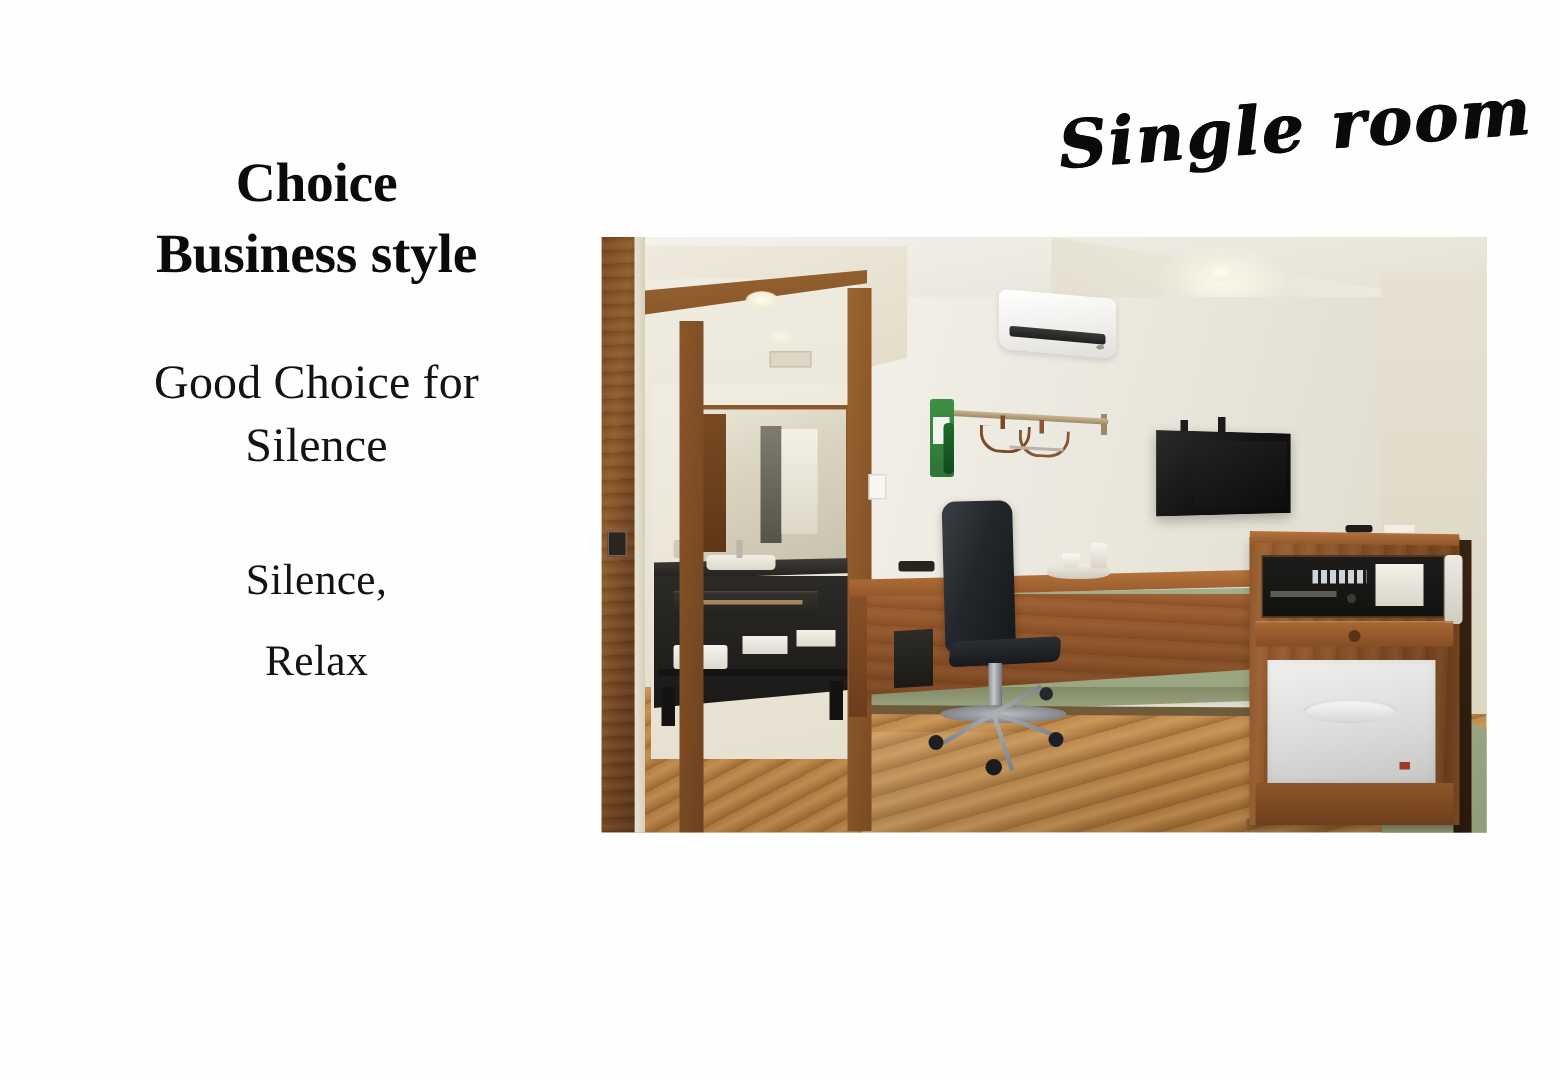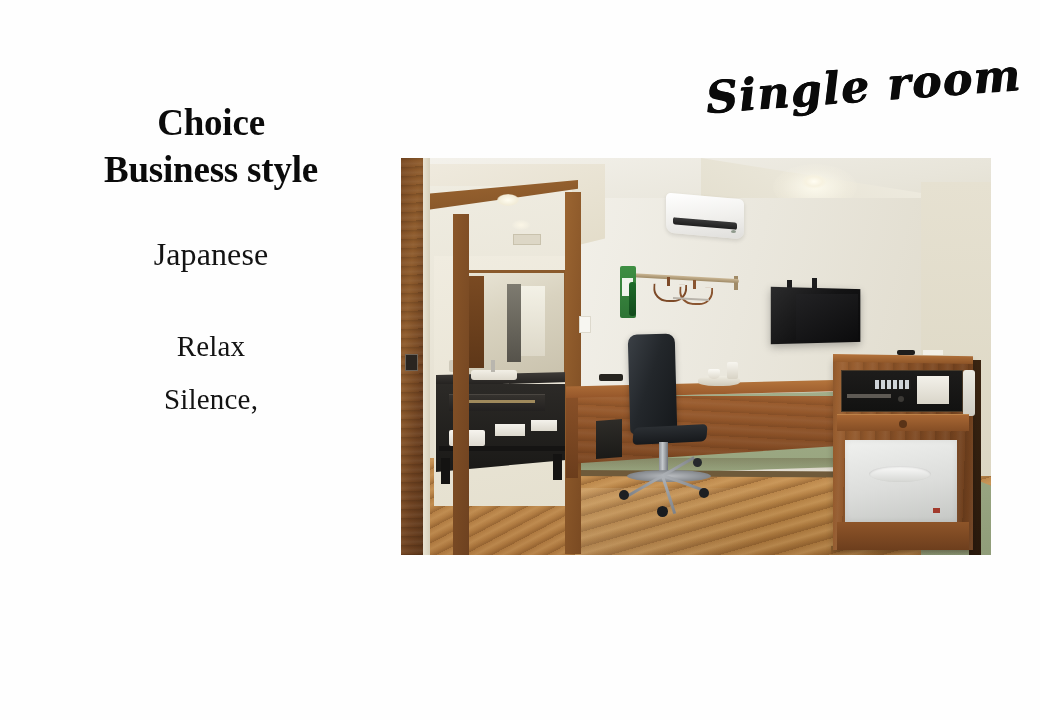--- a/index.html
+++ b/index.html
@@ -599,26 +599,27 @@
 <div id="slide">
 
   <div id="text-column">
 
     <div class="headline">
       <span class="t-line">Choice</span>
       <span class="t-line">Business style</span>
     </div>
 
     <div class="subline">
-      <span class="t-line">Japanese</span>
+      <span class="t-line">Good Choice for</span>
+      <span class="t-line">Silence</span>
     </div>
 
     <div class="tagline">
+      <span class="t-line">Silence,</span>
       <span class="t-line">Relax</span>
-      <span class="t-line">Silence,</span>
     </div>
 
   </div>
 
   <div id="script-heading">Single room</div>
 
   <div id="photo">
 
     <div class="ph ceiling"></div>
     <div class="ph ceiling-soffit"></div>

